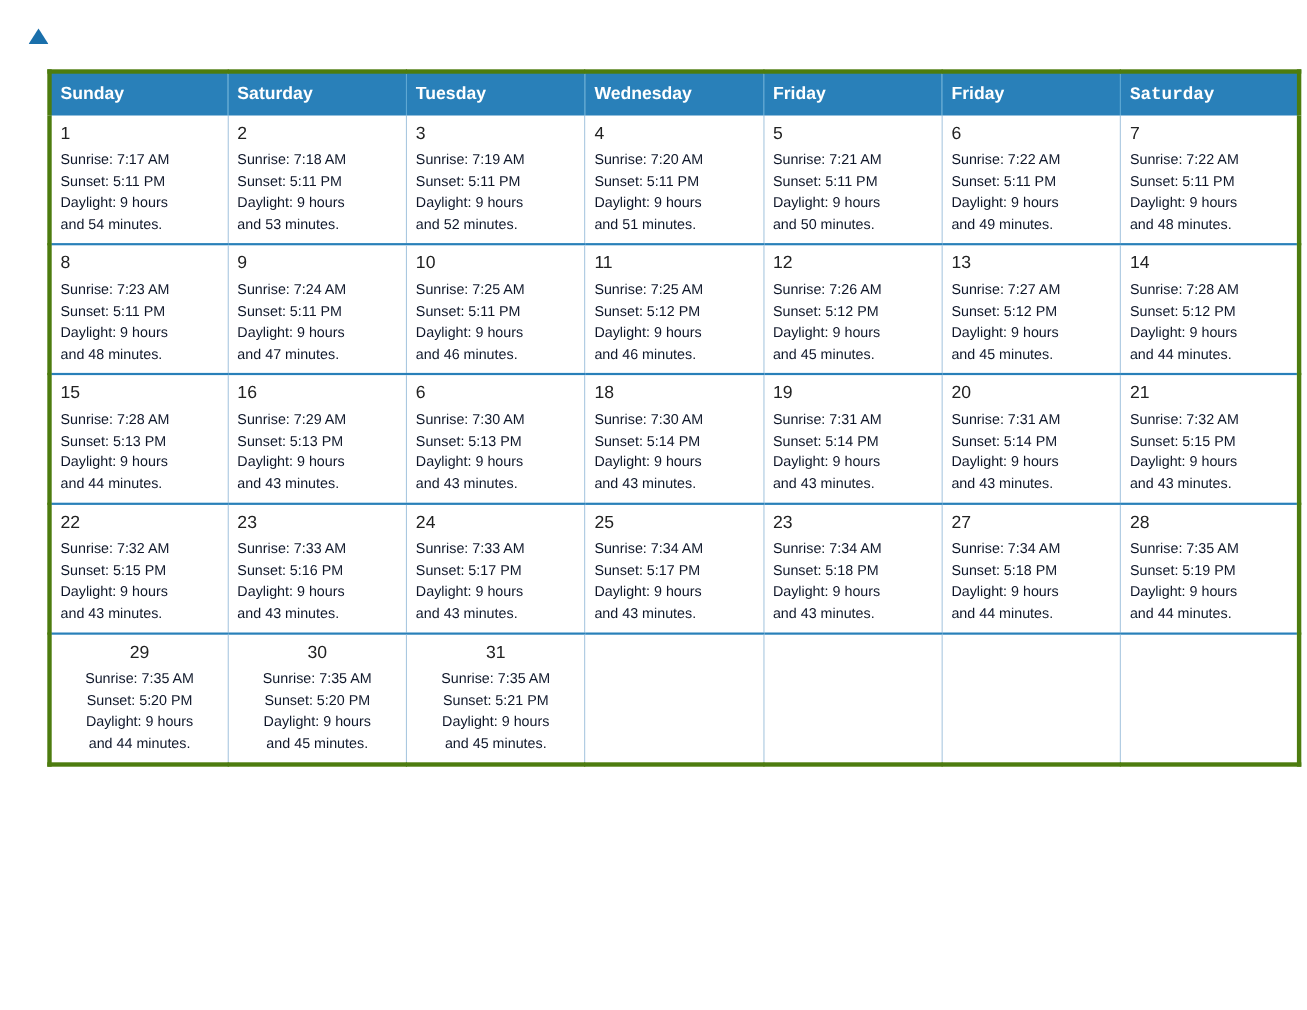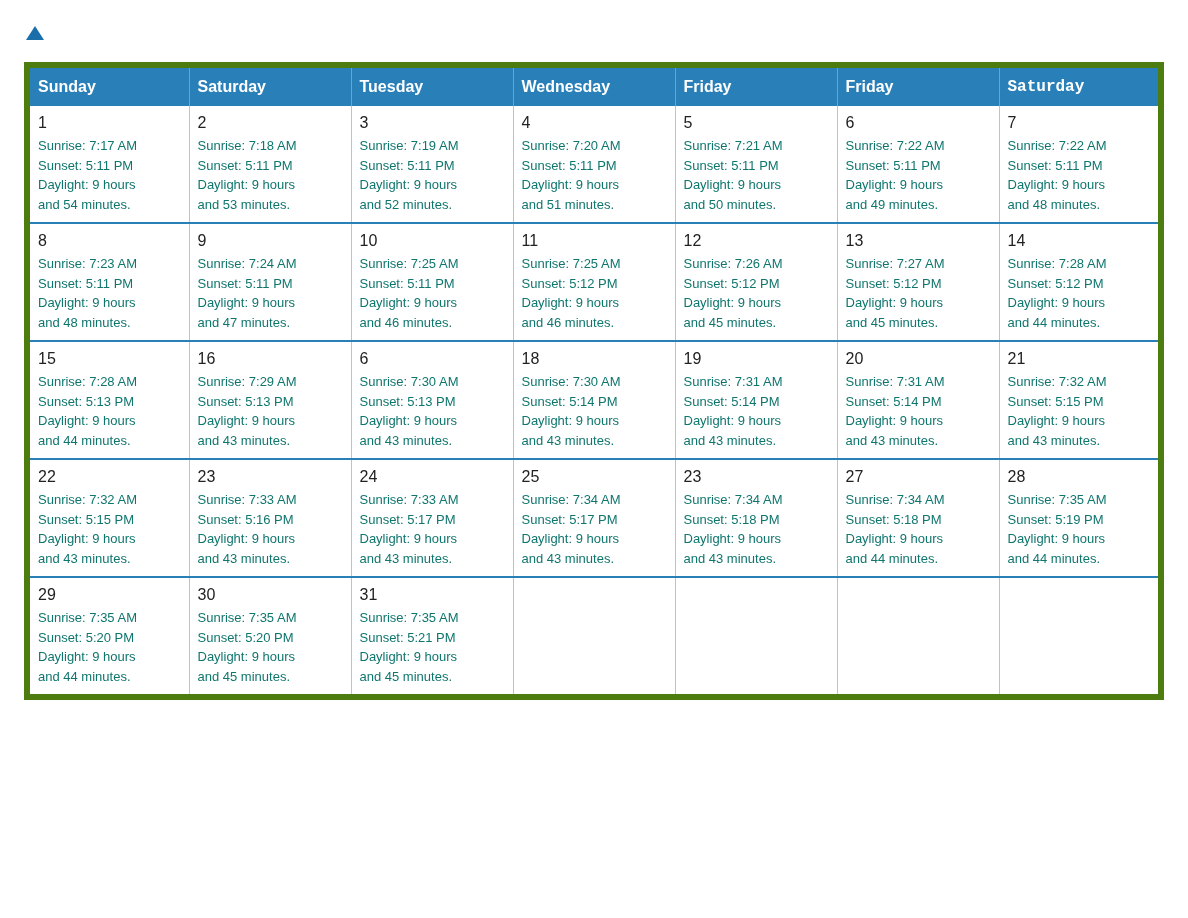--- a/index.html
+++ b/index.html
@@ -31,21 +31,22 @@
       line-height: 1.1;
     }
     .location {
       font-size: 20px;
       color: #444;
       margin-top: 4px;
     }
     .calendar {
       width: 100%;
       border-collapse: collapse;
-      border: 6px solid #4d7c0f;
+      border: 4px solid #4d7c0f;
+      margin-left: 19px;
     }
     .calendar thead tr th {
       background-color: #2980b9;
       color: #fff;
       font-size: 16px;
       font-weight: bold;
       padding: 10px 8px;
       text-align: left;
       border-right: 1px solid #5fa8d3;
     }
@@ -61,32 +62,33 @@
       font-size: 13px;
       color: #333;
       width: 14.28%;
       min-height: 100px;
     }
     .calendar tbody tr td:last-child {
       border-right: none;
     }
     .calendar tbody tr:last-child td {
       border-bottom: none;
+      text-align: center;
     }
     .day-number {
       font-size: 16px;
       font-weight: normal;
       color: #222;
       margin-bottom: 4px;
       display: block;
     }
     .day-info {
       font-size: 13px;
       line-height: 1.5;
-      color: #0f766e;
+      color: #0f172a;
     }
     .empty-cell {
       background: #fff;
     }
     .logo-row {
       display: flex;
       align-items: center;
     }
     .logo-text-general {
       font-size: 30px;

